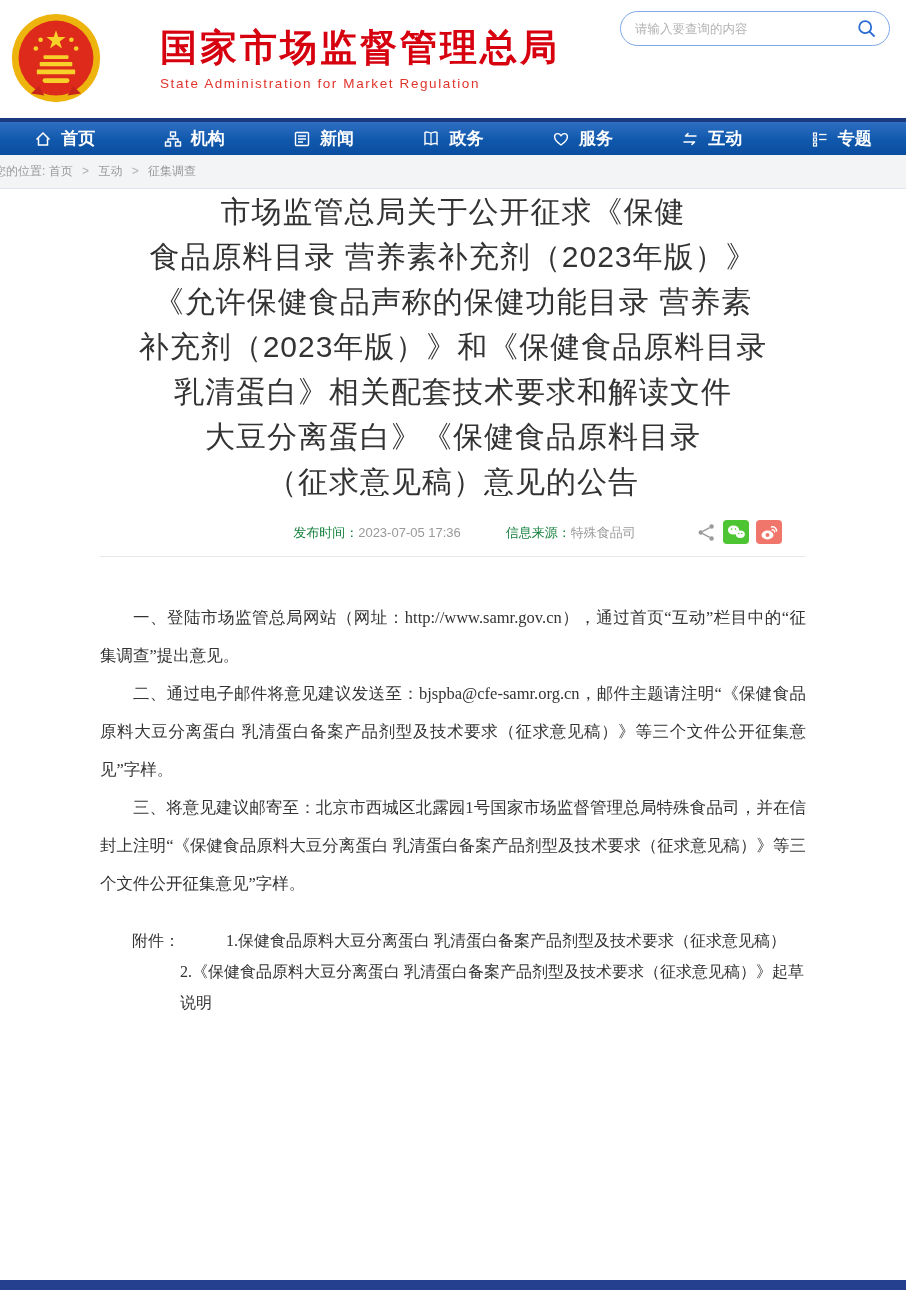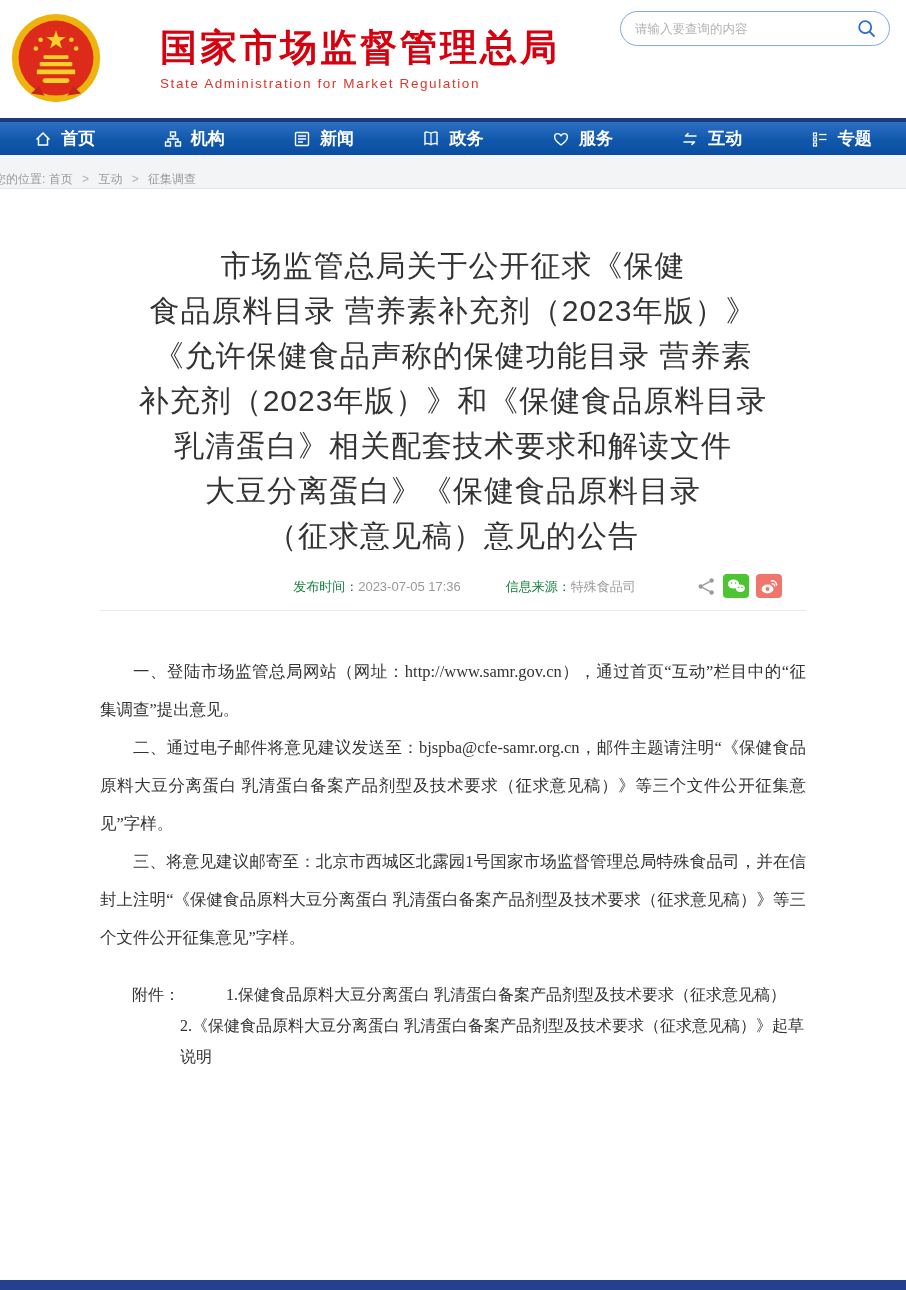--- a/index.html
+++ b/index.html
@@ -32,28 +32,28 @@
     display:flex; align-items:center;
   }
   .nav-item {
     flex:1; display:flex; align-items:center; justify-content:center; gap:9px;
     color:#fff; font-size:17px; font-weight:bold; cursor:pointer; height:100%;
   }
   .nav-item svg { display:block; }
   
   .breadcrumb-bar {
     height:34px; background:#f3f4f6; border-bottom:1px solid #e2e6ec;
-    display:flex; align-items:flex-end; font-size:12px; color:#9a9a9a;
+    display:flex; align-items:center; font-size:12px; color:#9a9a9a;
   }
   .breadcrumb-bar .inner { margin-left:-6px; white-space:nowrap; }
   .crumb-link { color:#9a9a9a; cursor:pointer; }
   .crumb-sep { margin:0 6px; color:#b0b0b0; }
   
   .article { padding:0 100px; }
-  .article-title { margin-top:54px; text-align:center; color:#333; font-size:30px; line-height:45px; font-weight:500; letter-spacing:1px; }
+  .article-title { text-align:center; color:#333; font-size:30px; line-height:45px; font-weight:500; letter-spacing:1px; }
   .meta-row { position:relative; margin-top:14px; height:30px; text-align:center; font-size:13px; color:#999; line-height:30px; }
   .meta-row .meta-label { color:#15803d;margin-left:23px; }
   .meta-sep { display:inline-block; width:22px; }
   .share-group { position:absolute; right:24px; top:2px; display:flex; align-items:center; gap:7px; }
   .share-group .sbtn { cursor:pointer; display:block; background:none; border:none; padding:0; }
   .divider { border-bottom:1px solid #e8e8e8; margin-top:8px; }
   .body-text {
     margin-top:42px; font-family:"Liberation Serif","DejaVu Serif",serif;
     font-size:16.5px; color:#333; line-height:38px; text-align:justify;
   }

